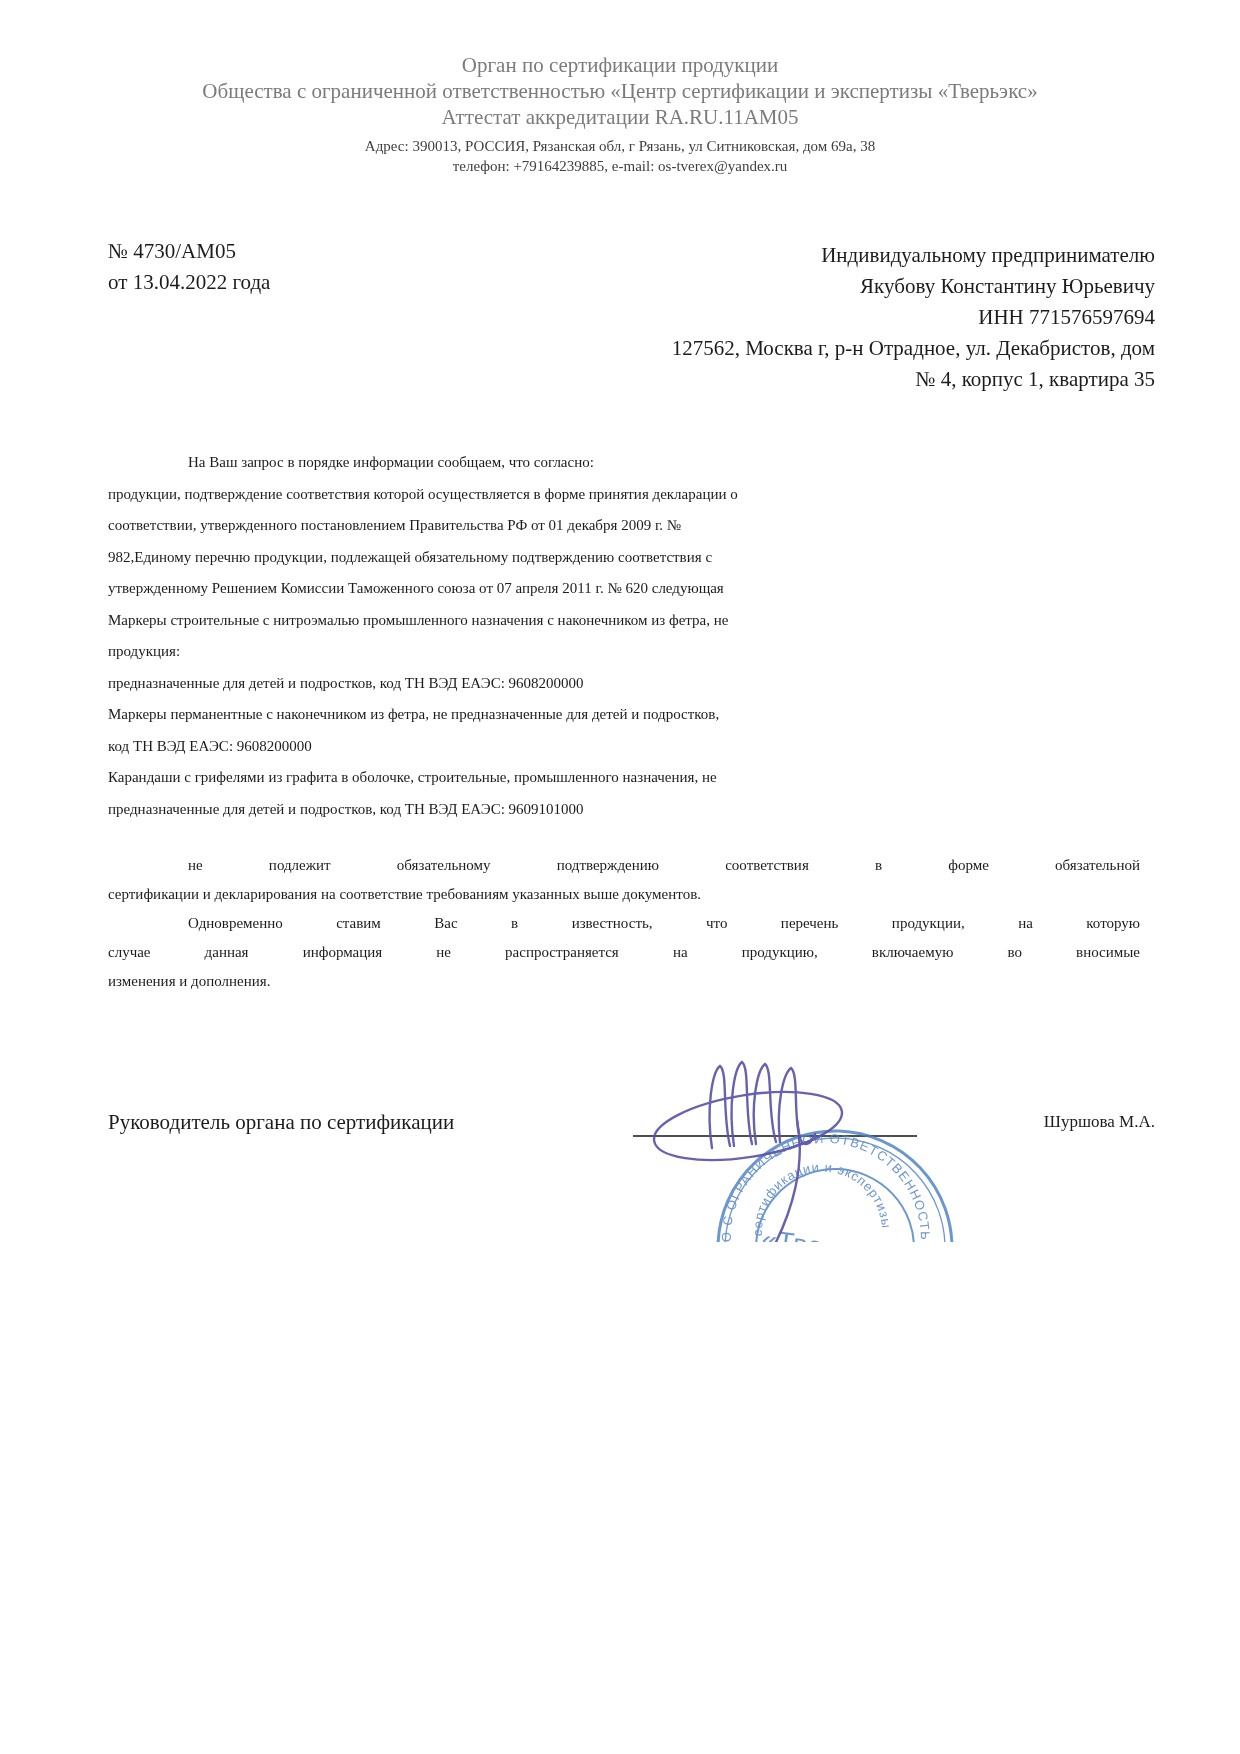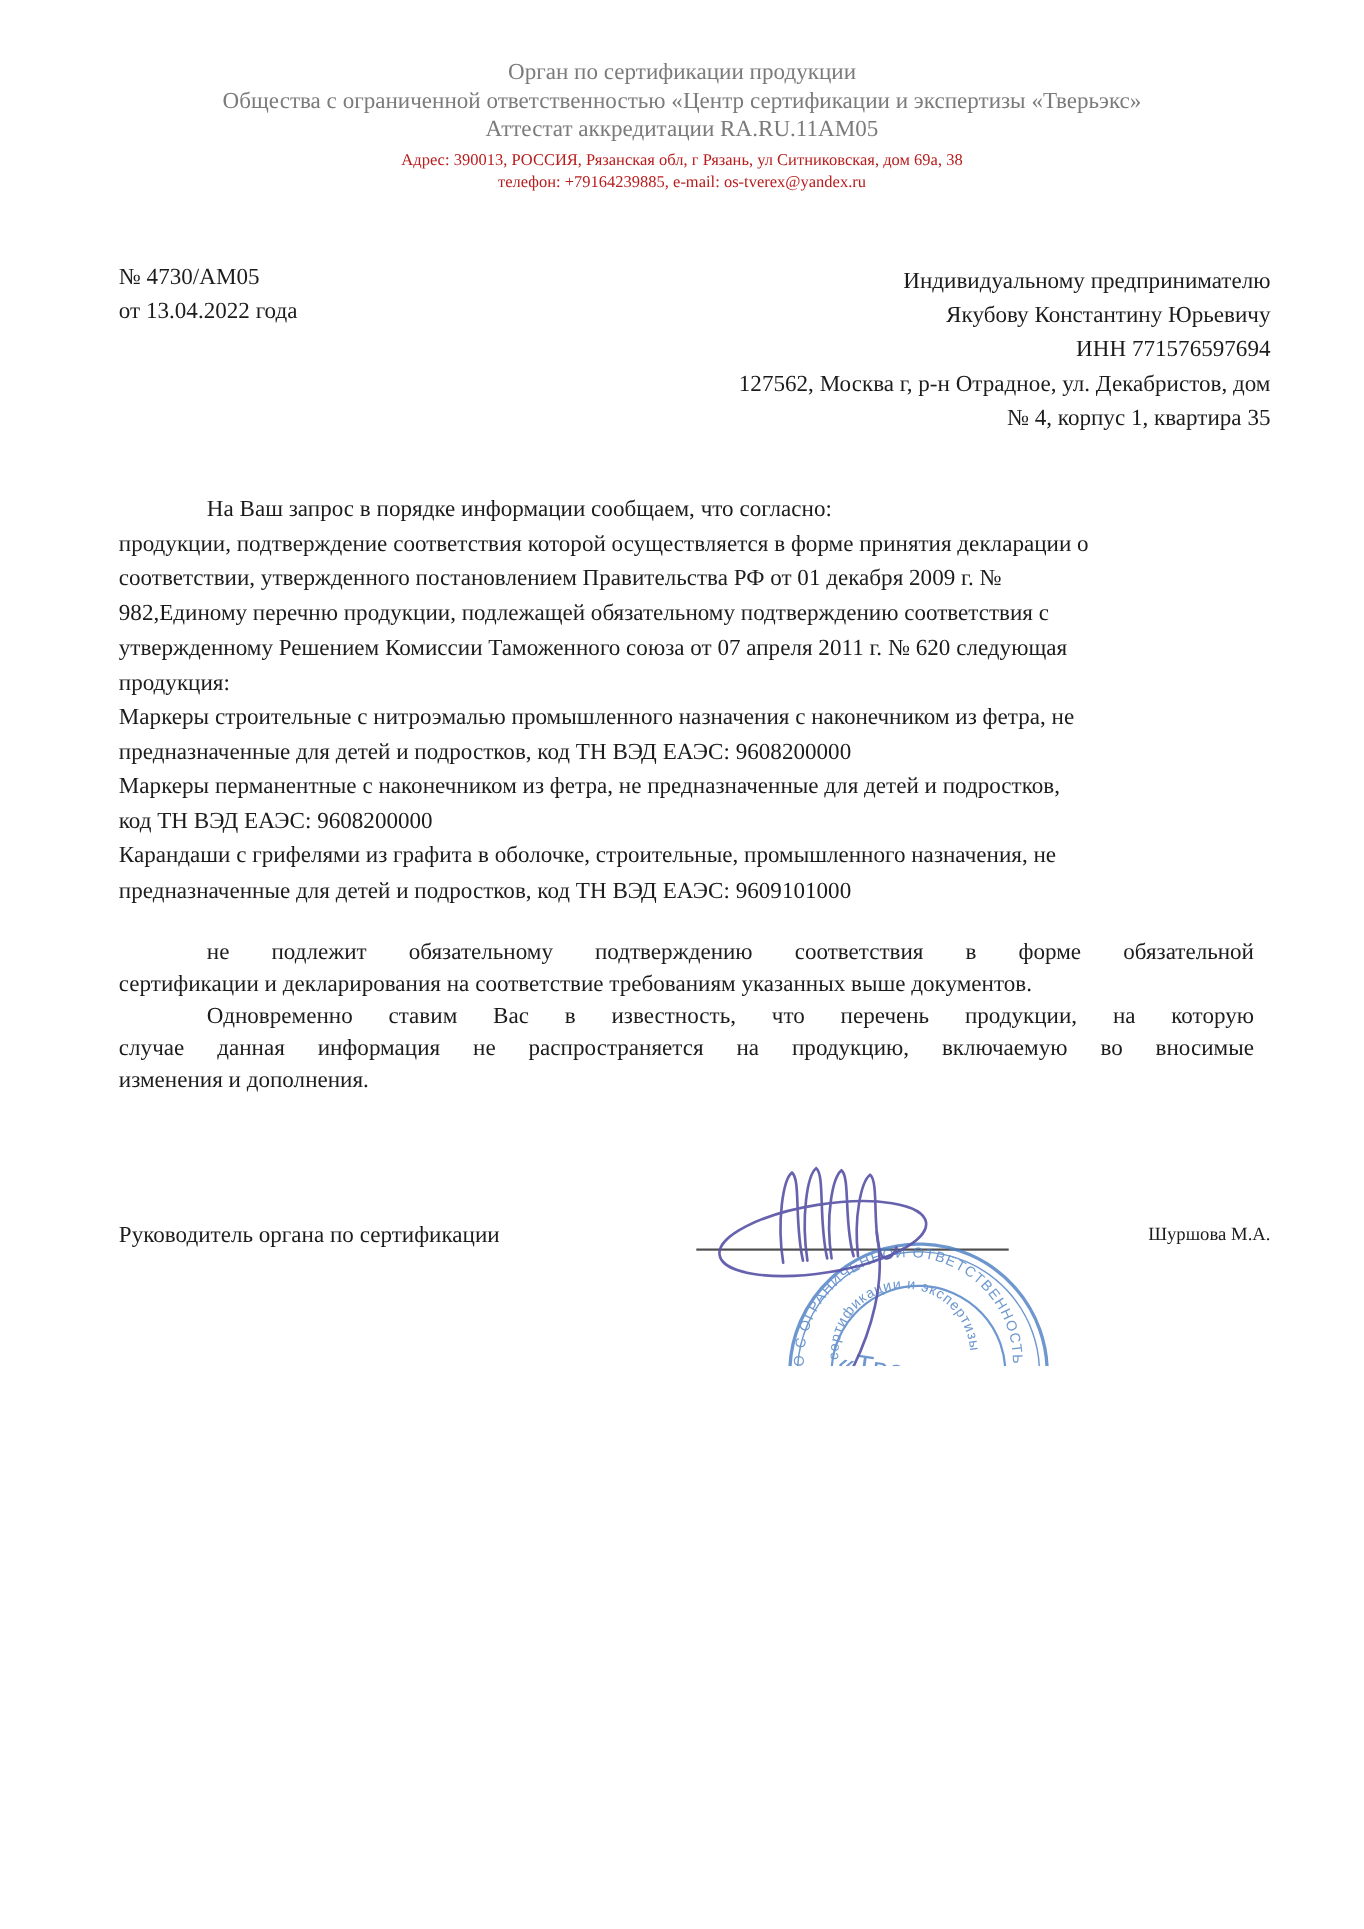--- a/index.html
+++ b/index.html
@@ -10,36 +10,36 @@
     font-family:"Liberation Serif","DejaVu Serif",serif;
     color:#1c1c1c;
     overflow:hidden;
   }
   
   #letterhead{
     position:absolute;top:52px;left:0;width:1240px;
     text-align:center;color:#7b7b7b;
   }
   #letterhead .org-line{font-size:21px;line-height:26px;}
-  #letterhead .org-sub{font-size:15px;line-height:20px;color:#b91c1c;}
+  #letterhead .org-sub{font-size:15px;line-height:20px;color:#404040;}
   #letterhead .gap{height:6px;}
   
   #ref-block{
     position:absolute;left:108px;top:236px;
     font-size:21px;line-height:31px;white-space:nowrap;
   }
   
   #recipient-block{
     position:absolute;right:85px;top:240px;width:580px;
     font-size:21px;line-height:31px;text-align:right;
   }
   
   #body-text{
     position:absolute;left:108px;right:100px;top:447px;
-    font-size:21px;
+    font-size:15px;
   }
   .para{margin:0;padding:0;}
   .para-left{line-height:31.5px;}
   .para-left > .line{white-space:nowrap;}
   .para-left > .line:first-child{text-indent:80px;white-space:normal;}
   .para-justified{line-height:29px;}
   .para-justified > .line{text-align:justify;text-align-last:justify;}
   .para-justified > .line:first-child{text-indent:80px;}
   .para-justified > .line:last-child{text-align-last:left;}
   #p2{margin-top:26px;}
@@ -92,22 +92,22 @@
       <div class="line">№ 4, корпус 1, квартира 35</div>
     </div>
 
   <div id="body-text">
     <div id="p1" class="para para-left">
         <div class="line">На Ваш запрос в порядке информации сообщаем, что согласно:</div>
         <div class="line">продукции, подтверждение соответствия которой осуществляется в форме принятия декларации о</div>
         <div class="line">соответствии, утвержденного постановлением Правительства РФ от 01 декабря 2009 г. №</div>
         <div class="line">982,Единому перечню продукции, подлежащей обязательному подтверждению соответствия с</div>
         <div class="line">утвержденному Решением Комиссии Таможенного союза от 07 апреля 2011 г. № 620 следующая</div>
+        <div class="line">Маркеры  строительные с нитроэмалью промышленного назначения с наконечником из фетра, не</div>
         <div class="line">продукция:</div>
-        <div class="line">Маркеры  строительные с нитроэмалью промышленного назначения с наконечником из фетра, не</div>
         <div class="line">предназначенные для детей и подростков, код ТН ВЭД ЕАЭС: 9608200000</div>
         <div class="line">Маркеры перманентные с наконечником из фетра, не предназначенные для детей и подростков,</div>
         <div class="line">код ТН ВЭД ЕАЭС: 9608200000</div>
         <div class="line">Карандаши с грифелями из графита в оболочке, строительные, промышленного назначения, не</div>
         <div class="line">предназначенные для детей и подростков, код ТН ВЭД ЕАЭС: 9609101000</div>
       </div>
     <div id="p2" class="para para-justified">
         <div class="line">не подлежит обязательному подтверждению соответствия в форме обязательной</div>
         <div class="line">сертификации и декларирования на соответствие требованиям указанных выше документов.</div>
       </div>

